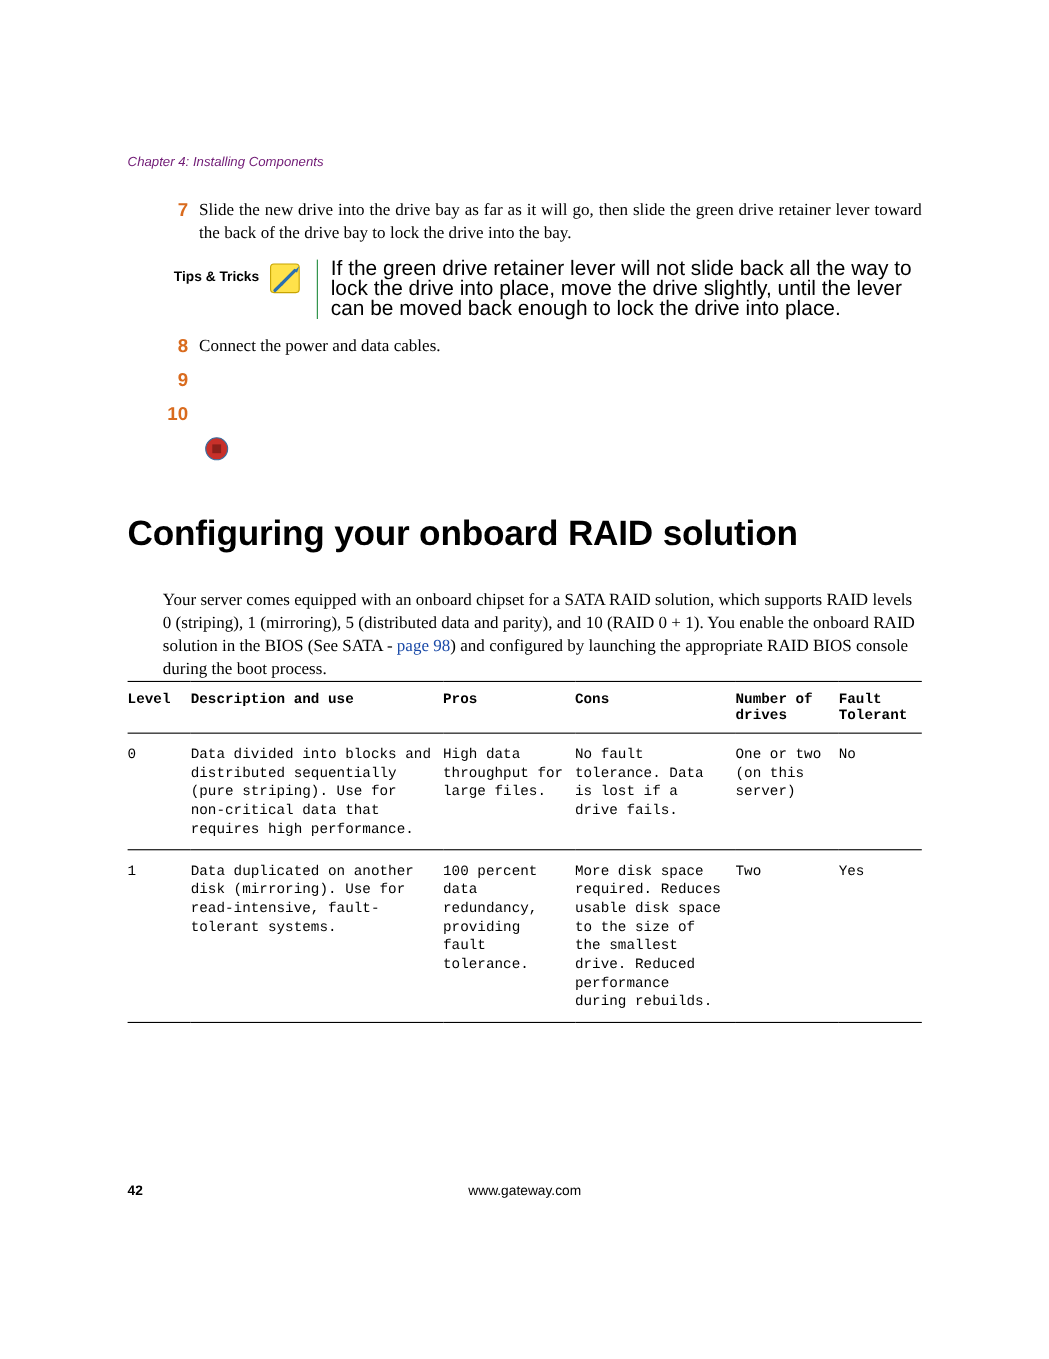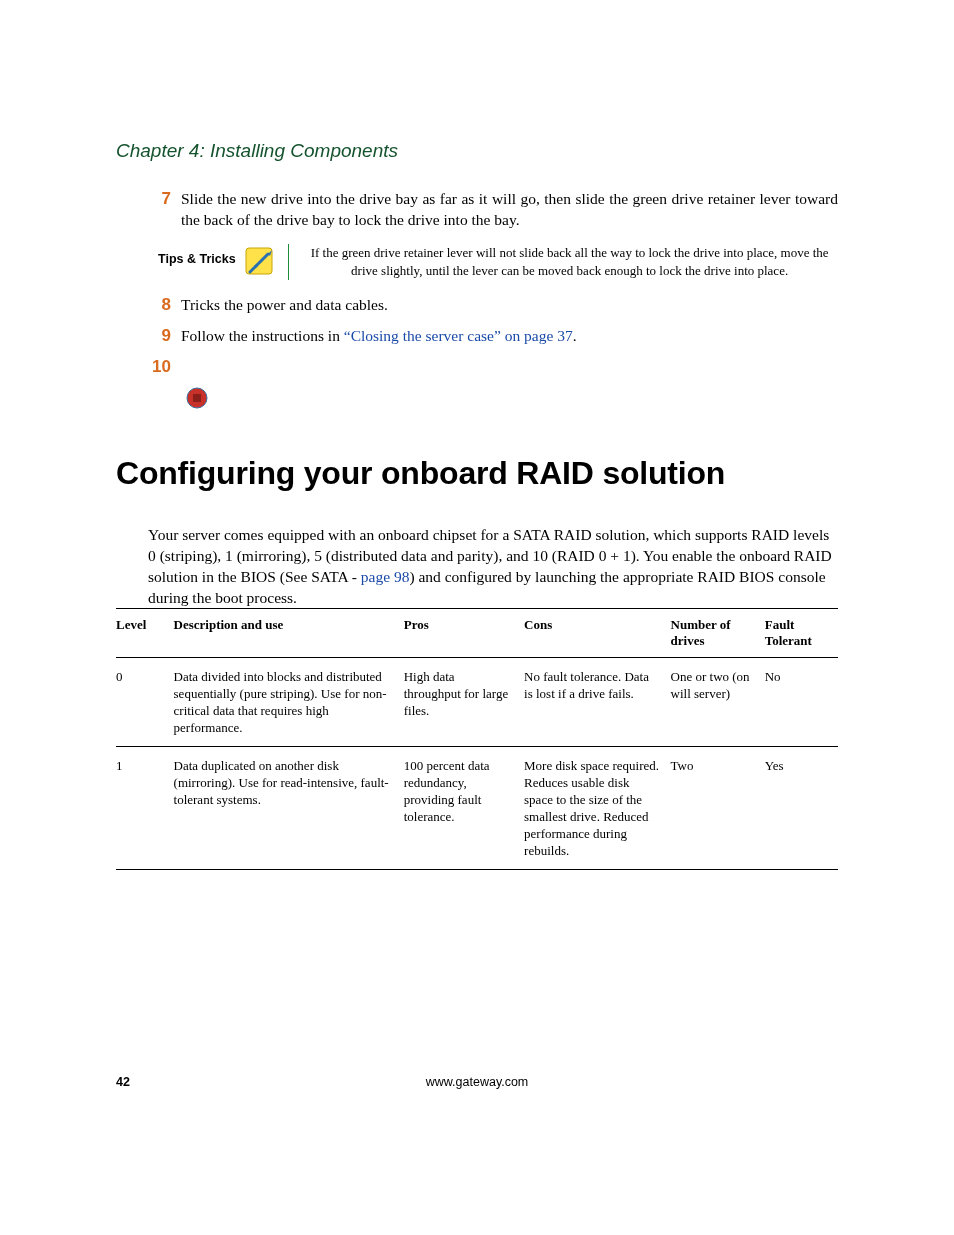--- a/index.html
+++ b/index.html
@@ -12,22 +12,22 @@
   .page {
     width: 954px;
     height: 1235px;
     position: relative;
     box-sizing: border-box;
     padding: 140px 116px 0 116px;
   }
   .chapter-header {
     font-family: Arial, Helvetica, sans-serif;
     font-style: italic;
-    font-size: 19px;
-    color: #14532d;
+    font-size: 12px;
+    color: #701a75;
     margin-bottom: 26px;
   }
   .step {
     display: flex;
     margin-bottom: 10px;
   }
   .step-num {
     width: 55px;
     text-align: right;
     padding-right: 10px;
@@ -62,24 +62,23 @@
     margin-right: 10px;
     flex: 0 0 36px;
   }
   .tips-divider {
     width: 3px;
     align-self: stretch;
     background: #1e8a3b;
     margin-right: 12px;
   }
   .tips-text {
-    font-family: Liberation Serif, serif;
-    font-size: 13px;
+    font-family: Liberation Sans, sans-serif;
+    font-size: 19px;
     line-height: 18px;
-    text-align: center;
   }
   .stop-icon {
     margin: 8px 0 0 70px;
   }
   h1.section {
     font-family: Arial, Helvetica, sans-serif;
     font-weight: 800;
     font-size: 32px;
     margin: 42px 0 32px 0;
     letter-spacing: -0.2px;
@@ -92,21 +91,21 @@
   }
   h2.subsection {
     font-family: Arial, Helvetica, sans-serif;
     font-weight: 800;
     font-size: 22px;
     margin: 36px 0 18px 0;
   }
   table.raid {
     border-collapse: collapse;
     width: 100%;
-    font-family: Liberation Serif, serif;
+    font-family: Liberation Mono, monospace;
     font-size: 13px;
   }
   table.raid th {
     text-align: left;
     font-weight: bold;
     font-size: 13px;
     border-top: 1.5px solid #000;
     border-bottom: 1.5px solid #000;
     padding: 8px 10px 8px 0;
     vertical-align: top;
@@ -154,28 +153,25 @@
         <path d="M14 22 L26 10" stroke="#2a6fb0" stroke-width="3" stroke-linecap="round"></path>
         <polygon points="26,10 30,6 28,12" fill="#2a6fb0"></polygon>
       </svg>
     </div>
     <div class="tips-divider"></div>
     <div class="tips-text">If the green drive retainer lever will not slide back all the way to lock the drive into place, move the drive slightly, until the lever can be moved back enough to lock the drive into place.</div>
   </div>
 
   <div class="step">
     <div class="step-num">8</div>
-    <div class="step-text">Tricks the power and data cables.</div>
+    <div class="step-text">Connect the power and data cables.</div>
   </div>
 
   <div class="step">
     <div class="step-num">9</div>
-    <div class="step-text">
-      <span>Follow the instructions in </span><a href="#" class="link">“Closing the server case” on page 37</a><span>.</span>
-    </div>
   </div>
 
   <div class="step">
     <div class="step-num">10</div>
   </div>
 
   <div class="stop-icon">
     <svg width="22" height="22" viewBox="0 0 22 22">
       <circle cx="11" cy="11" r="10" fill="#c8302a" stroke="#3a6fa0" stroke-width="1"></circle>
       <rect x="7" y="7" width="8" height="8" fill="#8a1f1a"></rect>
@@ -207,21 +203,21 @@
         <th>Number of drives</th>
         <th>Fault Tolerant</th>
       </tr>
     </thead>
     <tbody>
       <tr>
         <td>0</td>
         <td>Data divided into blocks and distributed sequentially (pure striping). Use for non-critical data that requires high performance.</td>
         <td>High data throughput for large files.</td>
         <td>No fault tolerance. Data is lost if a drive fails.</td>
-        <td>One or two (on will server)</td>
+        <td>One or two (on this server)</td>
         <td>No</td>
       </tr>
       <tr>
         <td>1</td>
         <td>Data duplicated on another disk (mirroring). Use for read-intensive, fault-tolerant systems.</td>
         <td>100 percent data redundancy, providing fault tolerance.</td>
         <td>More disk space required. Reduces usable disk space to the size of the smallest drive. Reduced performance during rebuilds.</td>
         <td>Two</td>
         <td>Yes</td>
       </tr>

